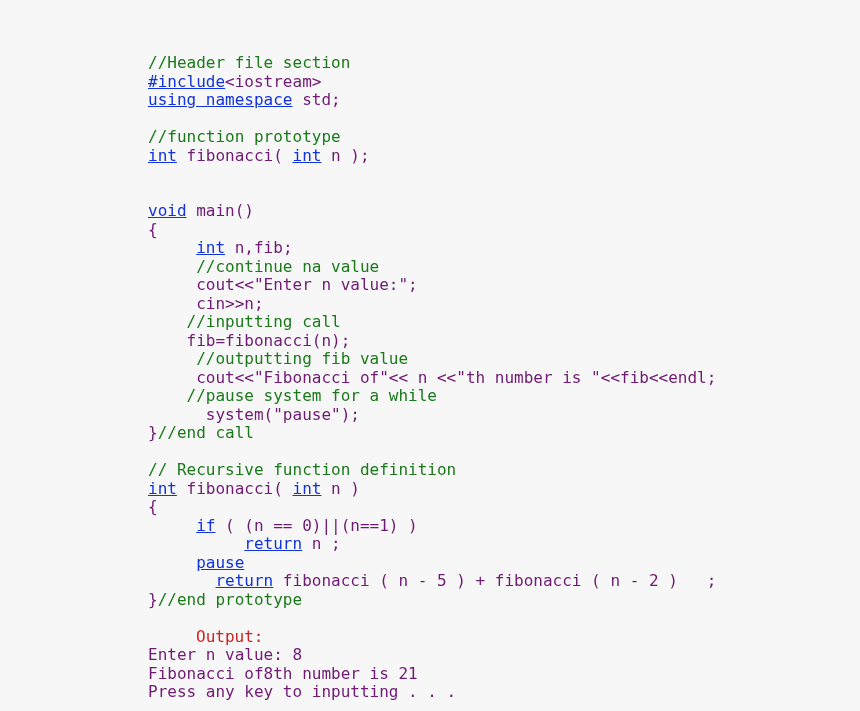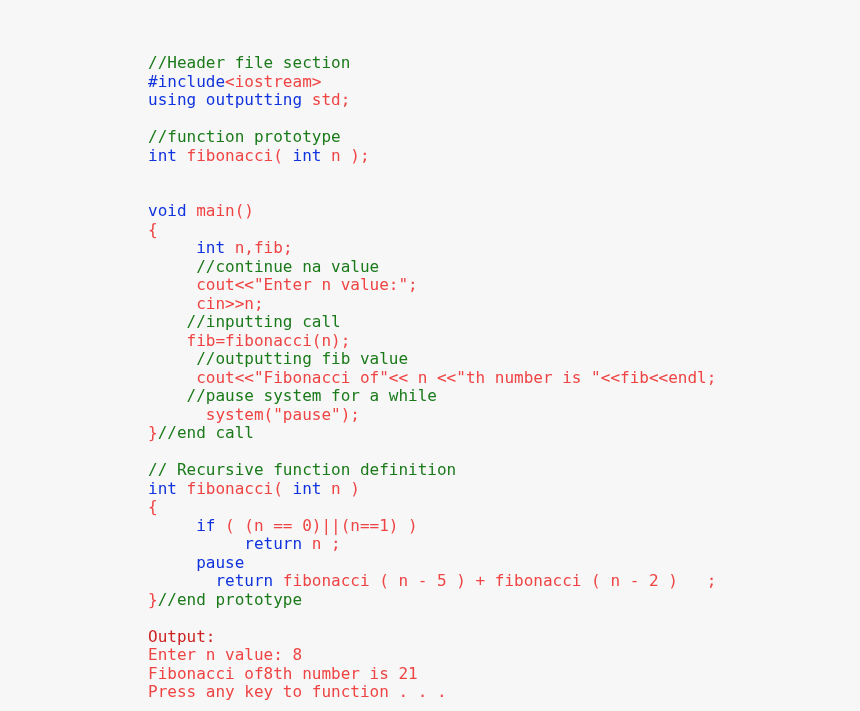--- a/index.html
+++ b/index.html
@@ -23,30 +23,30 @@
     color: #1a1a1a;
     letter-spacing: 0px;
   }
   .code-line {
     white-space: pre;
     min-height: 18.5px;
     font-size: 16px;
     line-height: 18.5px;
   }
   .tok-comment { color: #1a7a1a; }
-  .tok-keyword { color: #1133dd; }
-  .tok-plain   { color: #ef4444; }
-  .tok-output-label { color: #cc2222; }
+  .tok-keyword { color: #1133dd; text-decoration: underline; }
+  .tok-plain   { color: #701a75; }
+  .tok-output-label { color: #cc2222; margin-left: 48px; }
 </style>
 </head>
 <body>
 
 <pre id="code-listing"><span class="code-line"><span class="tok-comment">//Header file section</span></span>
 <span class="code-line"><span class="tok-keyword">#include</span><span class="tok-plain">&lt;iostream&gt;</span></span>
-<span class="code-line"><span class="tok-keyword">using outputting</span><span class="tok-plain"> std;</span></span>
+<span class="code-line"><span class="tok-keyword">using namespace</span><span class="tok-plain"> std;</span></span>
 <span class="code-line">&nbsp;</span>
 <span class="code-line"><span class="tok-comment">//function prototype</span></span>
 <span class="code-line"><span class="tok-keyword">int</span><span class="tok-plain"> fibonacci( </span><span class="tok-keyword">int</span><span class="tok-plain"> n );</span></span>
 <span class="code-line">&nbsp;</span>
 <span class="code-line">&nbsp;</span>
 <span class="code-line"><span class="tok-keyword">void</span><span class="tok-plain"> main()</span></span>
 <span class="code-line"><span class="tok-plain">{</span></span>
 <span class="code-line"><span class="tok-plain">     </span><span class="tok-keyword">int</span><span class="tok-plain"> n,fib;</span></span>
 <span class="code-line"><span class="tok-comment">     //continue na value</span></span>
 <span class="code-line"><span class="tok-plain">     cout&lt;&lt;"Enter n value:";</span></span>
@@ -64,13 +64,13 @@
 <span class="code-line"><span class="tok-plain">{</span></span>
 <span class="code-line"><span class="tok-plain">     </span><span class="tok-keyword">if</span><span class="tok-plain"> ( (n == 0)||(n==1) )</span></span>
 <span class="code-line"><span class="tok-plain">          </span><span class="tok-keyword">return</span><span class="tok-plain"> n ;</span></span>
 <span class="code-line"><span class="tok-plain">     </span><span class="tok-keyword">pause</span></span>
 <span class="code-line"><span class="tok-plain">       </span><span class="tok-keyword">return</span><span class="tok-plain"> fibonacci ( n - 5 ) + fibonacci ( n - 2 )   ;</span></span>
 <span class="code-line"><span class="tok-plain">}</span><span class="tok-comment">//end prototype</span></span>
 <span class="code-line">&nbsp;</span>
 <span class="code-line"><span class="tok-output-label">Output:</span></span>
 <span class="code-line"><span class="tok-plain">Enter n value: 8</span></span>
 <span class="code-line"><span class="tok-plain">Fibonacci of8th number is 21</span></span>
-<span class="code-line"><span class="tok-plain">Press any key to function . . .</span></span></pre>
+<span class="code-line"><span class="tok-plain">Press any key to inputting . . .</span></span></pre>
 
 </body></html>

